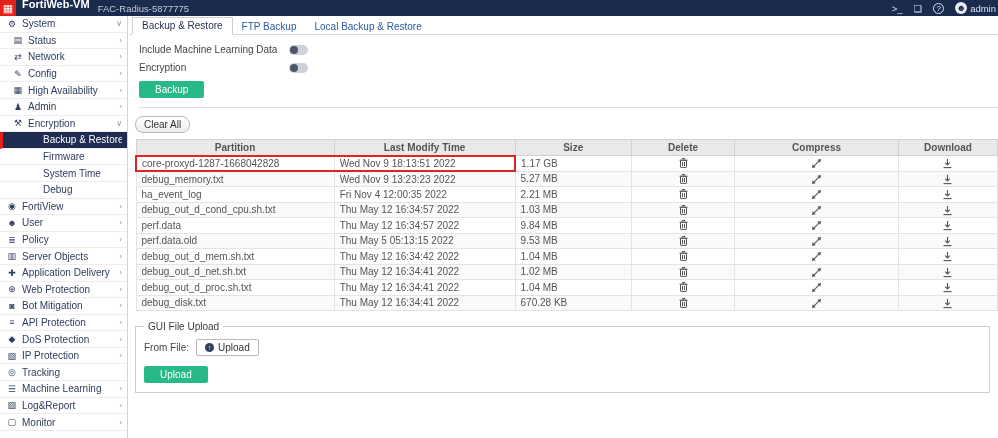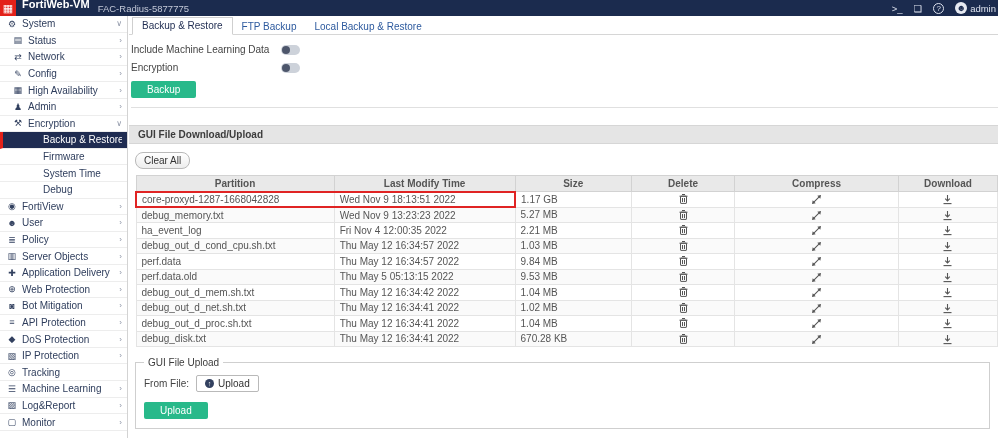--- a/index.html
+++ b/index.html
@@ -26,21 +26,21 @@
   .side-item .chev { color: #8d94a6; font-size: 8px; flex: none; }
   .side-item.lvl1 { padding-left: 12px; }
   .side-item.lvl2 { padding-left: 27px; }
   .side-item.active { background: #1f2c51; color: #fff; border-left: 3px solid #e32119; padding-left: 24px; }
   .side-item.active .label { color: #fff; }
   
   .main { position: absolute; top: 16px; left: 129px; right: 0; bottom: 0; background: #fff; }
   .tabsbar { display: flex; align-items: flex-end; height: 19px; border-bottom: 1px solid #d6d6d6; padding-left: 3px; background: #fff; }
   .tab { padding: 2px 9px 3px; color: #2d5a9e; cursor: pointer; font-size: 10px; margin-bottom: -1px; }
   .tab.active { background: #fff; border: 1px solid #cfcfcf; border-bottom: 1px solid #fff; color: #1f2c51; }
-  .backup-panel { padding: 7px 0 0 2px; }
+  .backup-panel { padding: 7px 0 0 10px; }
   .toggle-row { display: flex; align-items: center; height: 15px; margin-bottom: 3px; }
   .toggle-row .t-label { width: 150px; color: #444; }
   .toggle { width: 19px; height: 10px; background: #cdd2da; border-radius: 6px; position: relative; cursor: pointer; flex: none; }
   .toggle .knob { position: absolute; left: 1px; top: 1px; width: 8px; height: 8px; border-radius: 50%; background: #4d566b; }
   .btn-green { display: inline-block; background: #28b98a; color: #fff; border: none; border-radius: 2px; font-size: 10px; padding: 3px 16px; cursor: pointer; margin-top: 3px; font-family: "Liberation Sans", sans-serif; }
   .hr1 { border-top: 1px solid #e0e0e0; margin-top: 9px; }
   .section-band { margin-top: 17px; height: 19px; background: #e5e5e5; border-top: 1px solid #d6d6d6; border-bottom: 1px solid #d6d6d6; display: flex; align-items: center; padding-left: 9px; font-weight: bold; color: #3c3c3c; }
   .clearall-row { padding: 8px 0 6px 6px; }
   .btn-light { background: linear-gradient(#ffffff, #ededed); border: 1px solid #b9b9b9; border-radius: 8px; font-size: 10px; color: #333; padding: 2px 8px; cursor: pointer; font-family: "Liberation Sans", sans-serif; }
   
@@ -250,21 +250,20 @@
     <div class="toggle-row">
       <span class="t-label">Encryption</span>
       <span class="toggle">
           <span class="knob"></span>
         </span>
     </div>
     <button class="btn-green">Backup</button>
     <div class="hr1"></div>
   </div>
 
-  <div class="section-band">GUI File Download/Upload</div>
 
   <div class="clearall-row">
     <button class="btn-light">Clear All</button>
   </div>
 
   <table>
     <colgroup>
       <col style="width:23%">
         <col style="width:21%">
         <col style="width:13.5%">

